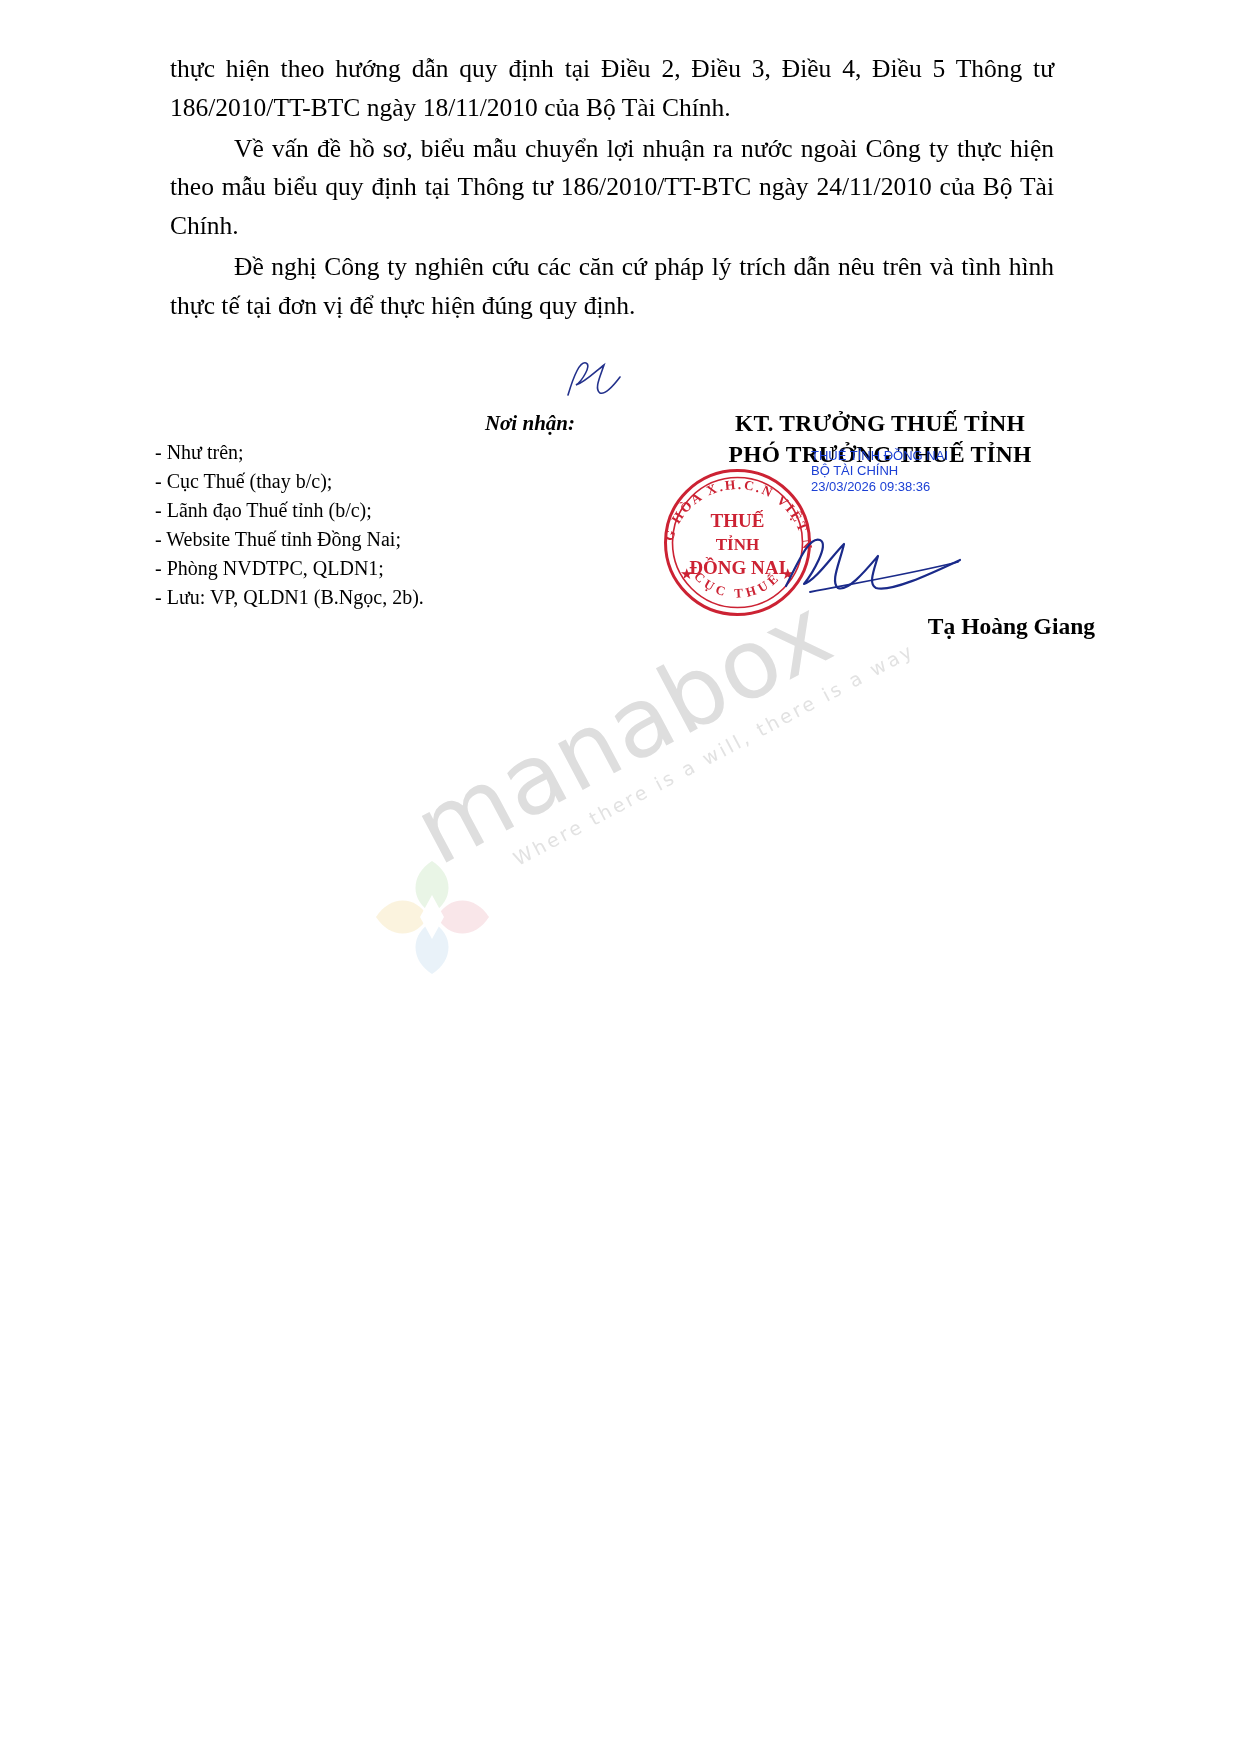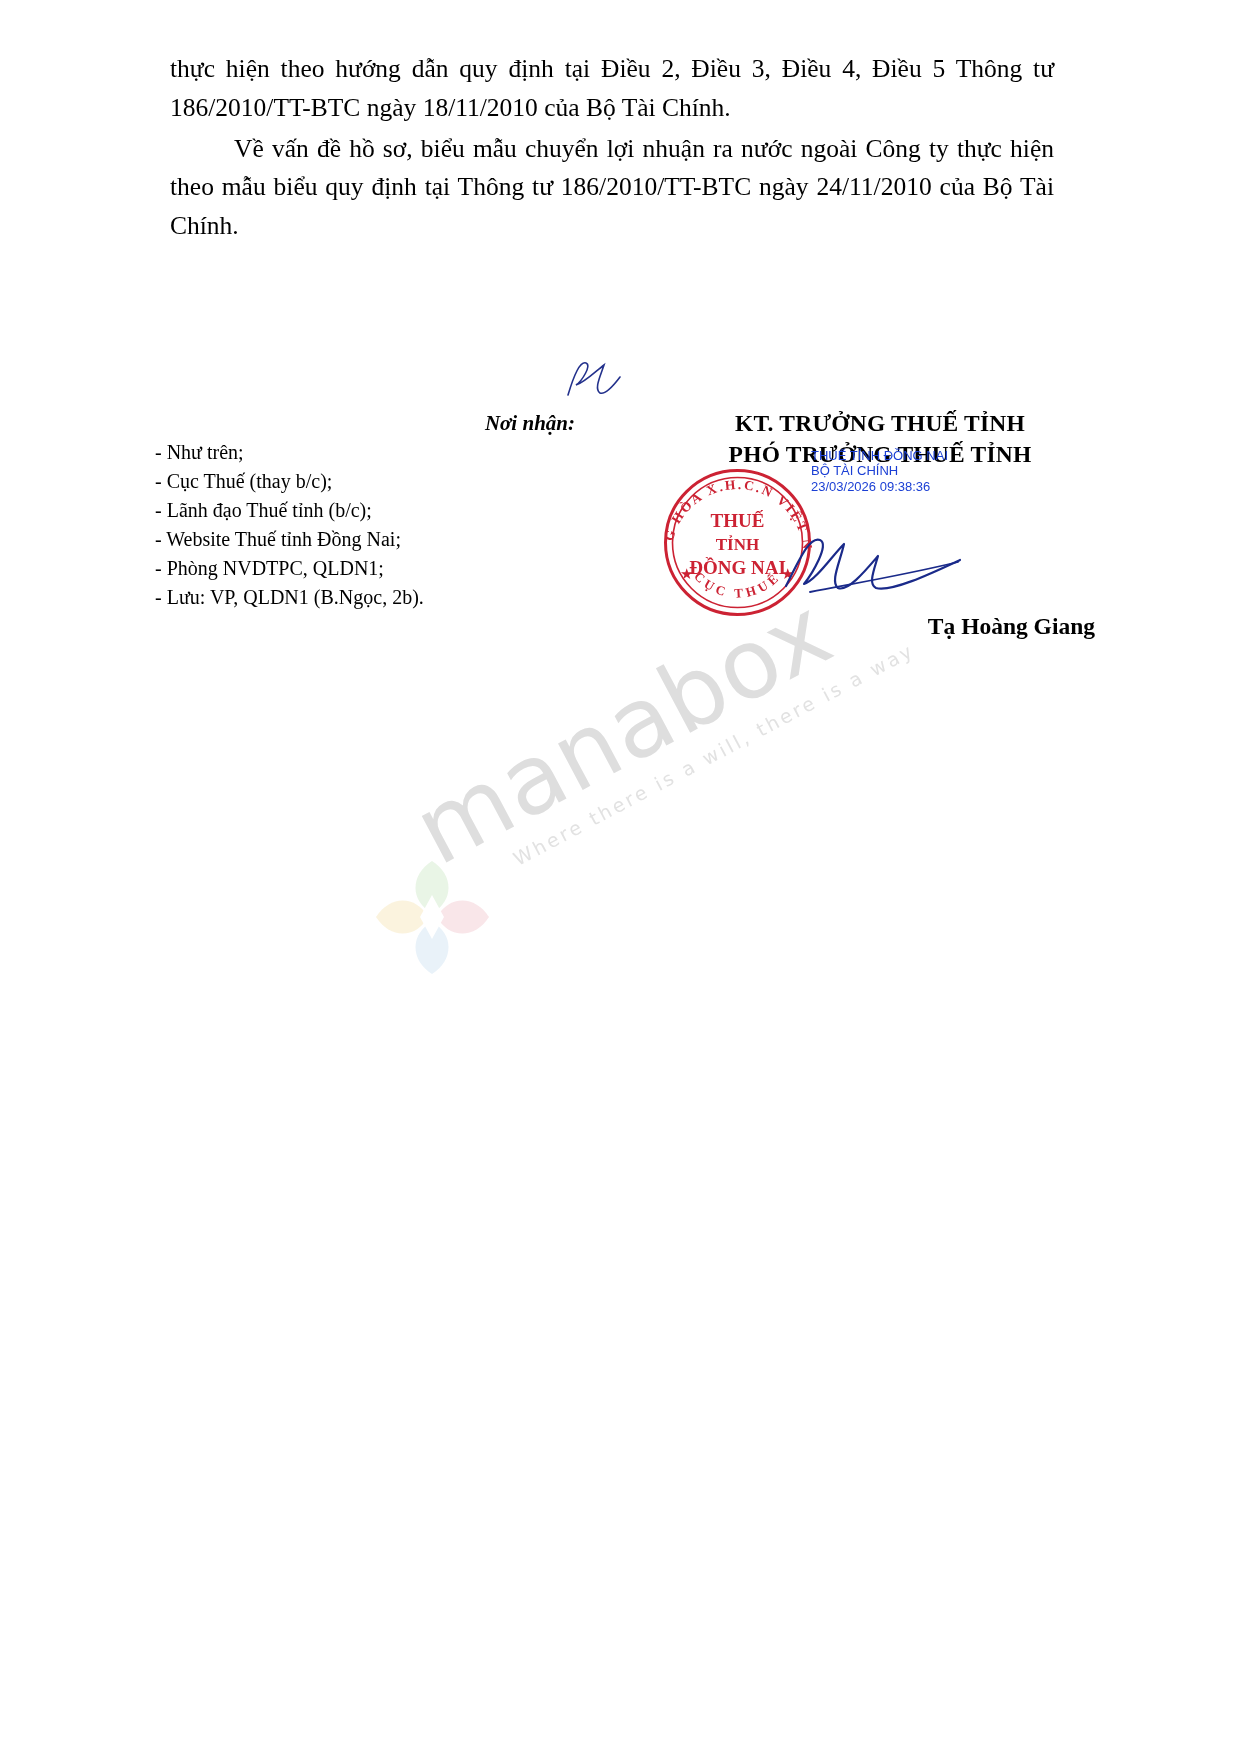--- a/index.html
+++ b/index.html
@@ -159,20 +159,21 @@
   }
 </style>
 </head>
 <body>
 
 <div class="page">
 
   <div class="doc-body">
     <p>thực hiện theo hướng dẫn quy định tại Điều 2, Điều 3, Điều 4, Điều 5 Thông tư 186/2010/TT-BTC ngày 18/11/2010 của Bộ Tài Chính.</p>
     <p class="indent">Về vấn đề hồ sơ, biểu mẫu chuyển lợi nhuận ra nước ngoài Công ty thực hiện theo mẫu biểu quy định tại Thông tư 186/2010/TT-BTC ngày 24/11/2010 của Bộ Tài Chính.</p>
+    <p class="indent">Đề nghị Công ty nghiên cứu các căn cứ pháp lý trích dẫn nêu trên và tình hình thực tế tại đơn vị để thực hiện đúng quy định.</p>
   </div>
 
   <div class="ink ink-top">
     <svg width="70" height="45" viewBox="0 0 70 45" fill="none">
       <path d="M8 40 C 14 20, 20 6, 26 8 C 32 10, 22 26, 16 30 C 24 28, 36 16, 44 10 C 40 22, 34 34, 40 38 C 46 40, 54 30, 60 22" stroke="#23318c" stroke-width="1.6" fill="none" stroke-linecap="round"></path>
     </svg>
   </div>
 
   <div class="sign-area">
 

